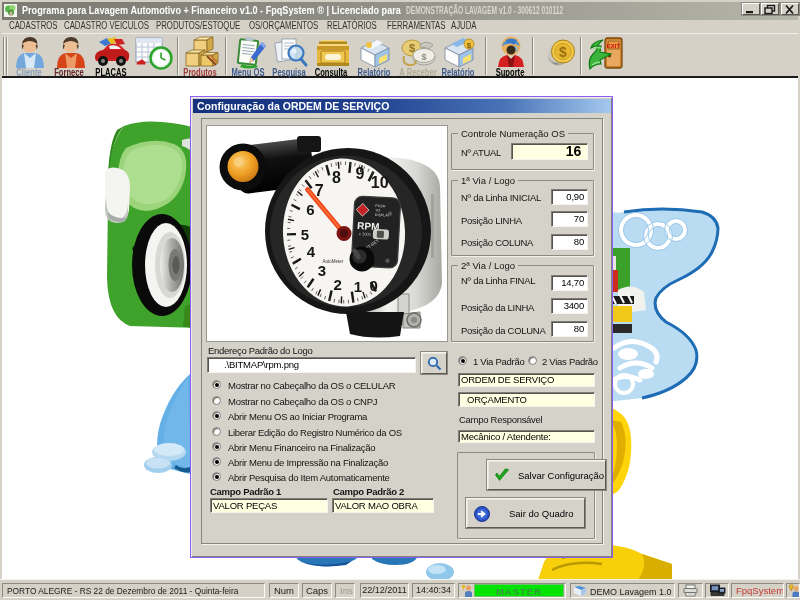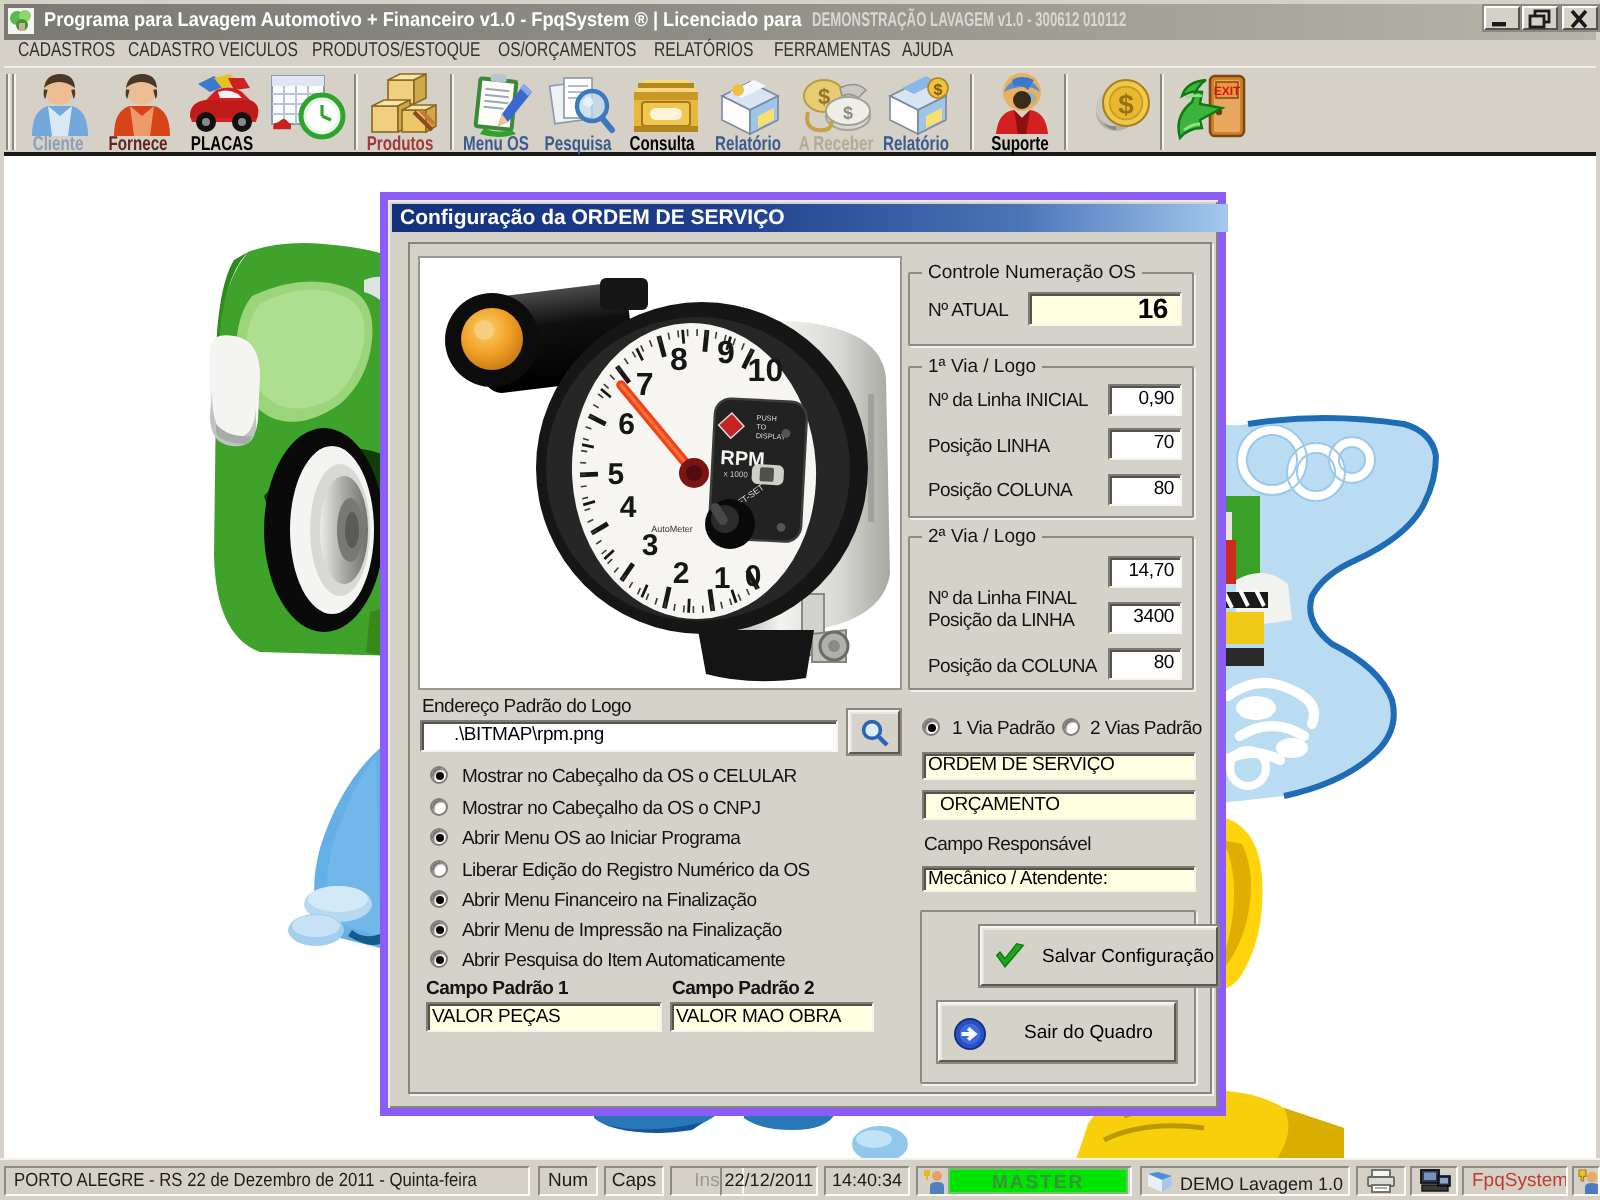--- a/index.html
+++ b/index.html
@@ -19,21 +19,21 @@
 #toolbar{left:2px;top:33px;width:796px;height:45px;background:#d5d1c7;border-top:1px solid #efeee8;border-bottom:2px solid #1a1a18;}
 .tsep{position:absolute;top:3px;width:2px;height:38px;border-left:1px solid #8a897f;border-right:1px solid #f4f3ec;}
 .tlabel{position:absolute;top:34px;font-size:10px;line-height:9px;font-weight:bold;text-align:center;white-space:nowrap;transform:translateX(-50%) scaleX(0.76);}
 .ticon{position:absolute;top:2px;transform:translateX(-50%);}
 
 #client{left:2px;top:78px;width:796px;height:501px;background:#fff;overflow:hidden;}
 
 #statusbar{left:0;top:579px;width:800px;height:21px;background:#d5d1c7;border-top:1px solid #f2f1ea;}
 .spanel{position:absolute;top:3px;height:15px;border:1px solid;border-color:#8c8b81 #fbfaf4 #fbfaf4 #8c8b81;font-size:9.5px;color:#1c1c1a;line-height:13px;padding:0 4px;white-space:nowrap;overflow:hidden;}
 
-#dialog{left:190px;top:96px;width:423px;height:462px;background:#d5d2ca;border:4px solid #8b5cf6;box-shadow:inset 1px 1px 0 #eceae4,inset -1px -1px 0 #84837b;}
+#dialog{left:190px;top:96px;width:423px;height:462px;background:#d5d2ca;border:1px solid #8b5cf6;box-shadow:inset 1px 1px 0 #eceae4,inset -1px -1px 0 #84837b;}
 #dlgtitle{left:2px;top:2px;width:418px;height:14px;background:linear-gradient(to right,#14317c,#1e3f8e 40%,#4a74b8 75%,#a4c8ee);color:#fff;font-weight:bold;font-size:10.5px;line-height:14px;padding-left:4px;}
 #dlgframe{left:10px;top:21px;width:402px;height:426px;border:1px solid #86847c;box-shadow:1px 1px 0 #f4f2ec;}
 .gbox{position:absolute;border:1px solid #8c8a82;box-shadow:1px 1px 0 #f2f0ea;border-radius:1px;}
 .glabel{position:absolute;top:-6px;left:6px;background:#d5d2ca;padding:0 3px;font-size:9.5px;color:#141412;line-height:11px;}
 .lbl{position:absolute;font-size:9.5px;color:#141412;white-space:nowrap;letter-spacing:-0.28px;}
 .inp{position:absolute;background:#fff;border:1px solid;border-color:#7e7c74 #f6f4ee #f6f4ee #7e7c74;box-shadow:inset 1px 1px 0 #55534d;font-size:9.5px;color:#000;white-space:nowrap;overflow:hidden;letter-spacing:-0.2px;}
 .inp.yel{background:#ffffe1;}
 .inp.r{text-align:right;}
 .radio{position:absolute;width:9px;height:9px;border-radius:50%;background:#fff;border:1px solid #807e76;box-shadow:inset 1px 1px 1px #6a6862;}
 .radio.on::after{content:"";position:absolute;left:1.5px;top:1.5px;width:4px;height:4px;border-radius:50%;background:#000;}
@@ -484,21 +484,21 @@
   <div class="lbl" style="left:270px;top:95px;">Nº da Linha INICIAL</div>
   <div class="inp r" style="left:360px;top:92px;width:37px;height:16px;line-height:14px;padding-right:3px;">0,90</div>
   <div class="lbl" style="left:270px;top:118px;">Posição LINHA</div>
   <div class="inp r" style="left:360px;top:114px;width:37px;height:16px;line-height:14px;padding-right:3px;">70</div>
   <div class="lbl" style="left:270px;top:140px;">Posição COLUNA</div>
   <div class="inp r" style="left:360px;top:137px;width:37px;height:16px;line-height:14px;padding-right:3px;">80</div>
 
   <div class="gbox" style="left:260px;top:168px;width:143px;height:77px;">
       <div class="glabel">2ª Via / Logo</div>
     </div>
-  <div class="lbl" style="left:270px;top:194px;text-align:right;">Nº da Linha FINAL</div>
+  <div class="lbl" style="left:270px;top:178px;text-align:right;">Nº da Linha FINAL</div>
   <div class="inp r" style="left:360px;top:178px;width:37px;height:16px;line-height:14px;padding-right:3px;">14,70</div>
   <div class="lbl" style="left:270px;top:205px;">Posição da LINHA</div>
   <div class="inp r" style="left:360px;top:201px;width:37px;height:16px;line-height:14px;padding-right:3px;">3400</div>
   <div class="lbl" style="left:270px;top:228px;">Posição da COLUNA</div>
   <div class="inp r" style="left:360px;top:224px;width:37px;height:16px;line-height:14px;padding-right:3px;">80</div>
 
   <div class="radio on" style="left:267px;top:259px;"></div>
   <div class="lbl" style="left:282px;top:259px;">1 Via Padrão</div>
   <div class="radio" style="left:337px;top:259px;"></div>
   <div class="lbl" style="left:351px;top:259px;">2 Vias Padrão</div>
@@ -549,21 +549,21 @@
   <div class="lbl" style="left:19px;top:389px;font-weight:bold;">Campo Padrão 1</div>
   <div class="lbl" style="left:142px;top:389px;font-weight:bold;">Campo Padrão 2</div>
   <div class="inp yel" style="left:19px;top:401px;width:118px;height:15px;line-height:13px;padding-left:2px;">VALOR PEÇAS</div>
   <div class="inp yel" style="left:141px;top:401px;width:102px;height:15px;line-height:13px;padding-left:2px;">VALOR MAO OBRA</div>
 </div>
 
 <div id="statusbar" class="abs">
   <div class="spanel" style="left:2px;width:263px;"><span style="display:inline-block;transform-origin:left center;transform:scaleX(0.88);white-space:nowrap;">PORTO ALEGRE - RS 22 de Dezembro de 2011 - Quinta-feira</span></div>
   <div class="spanel" style="left:269px;width:30px;text-align:center;padding:0 1px;">Num</div>
   <div class="spanel" style="left:302px;width:30px;text-align:center;padding:0 1px;">Caps</div>
-  <div class="spanel" style="left:335px;width:37px;text-align:center;color:#9b9a90;">Ins</div>
+  <div class="spanel" style="left:335px;width:20px;text-align:center;color:#9b9a90;">Ins</div>
   <div class="spanel" style="left:360px;width:49px;text-align:center;padding:0 1px;font-size:9px;">22/12/2011</div>
   <div class="spanel" style="left:412px;width:43px;text-align:center;padding:0 1px;font-size:9px;">14:40:34</div>
   <div class="spanel" style="left:458px;width:108px;padding:0 1px;">
     <svg width="13" height="13" style="position:absolute;left:1px;top:0;" viewBox="0 0 13 13">
         <path d="M2 1 L5 1 L5 4 L4 4 L4 6 L3 6 L3 4 L2 4 Z" fill="#e8b820"></path>
         <circle cx="8.5" cy="4" r="2.5" fill="#e8a060"></circle>
         <path d="M5 13 L5 9 Q5 7 8.5 7 Q12 7 12 9 L12 13 Z" fill="#5080c0"></path>
       </svg>
     <div style="position:absolute;left:15px;top:0;width:90px;height:13px;background:#00e400;border:1px solid #70c070;">
       <span style="position:absolute;left:0;width:100%;text-align:center;top:0;line-height:13px;font-size:9.5px;font-weight:bold;color:#35953a;letter-spacing:1px;">MASTER</span>

